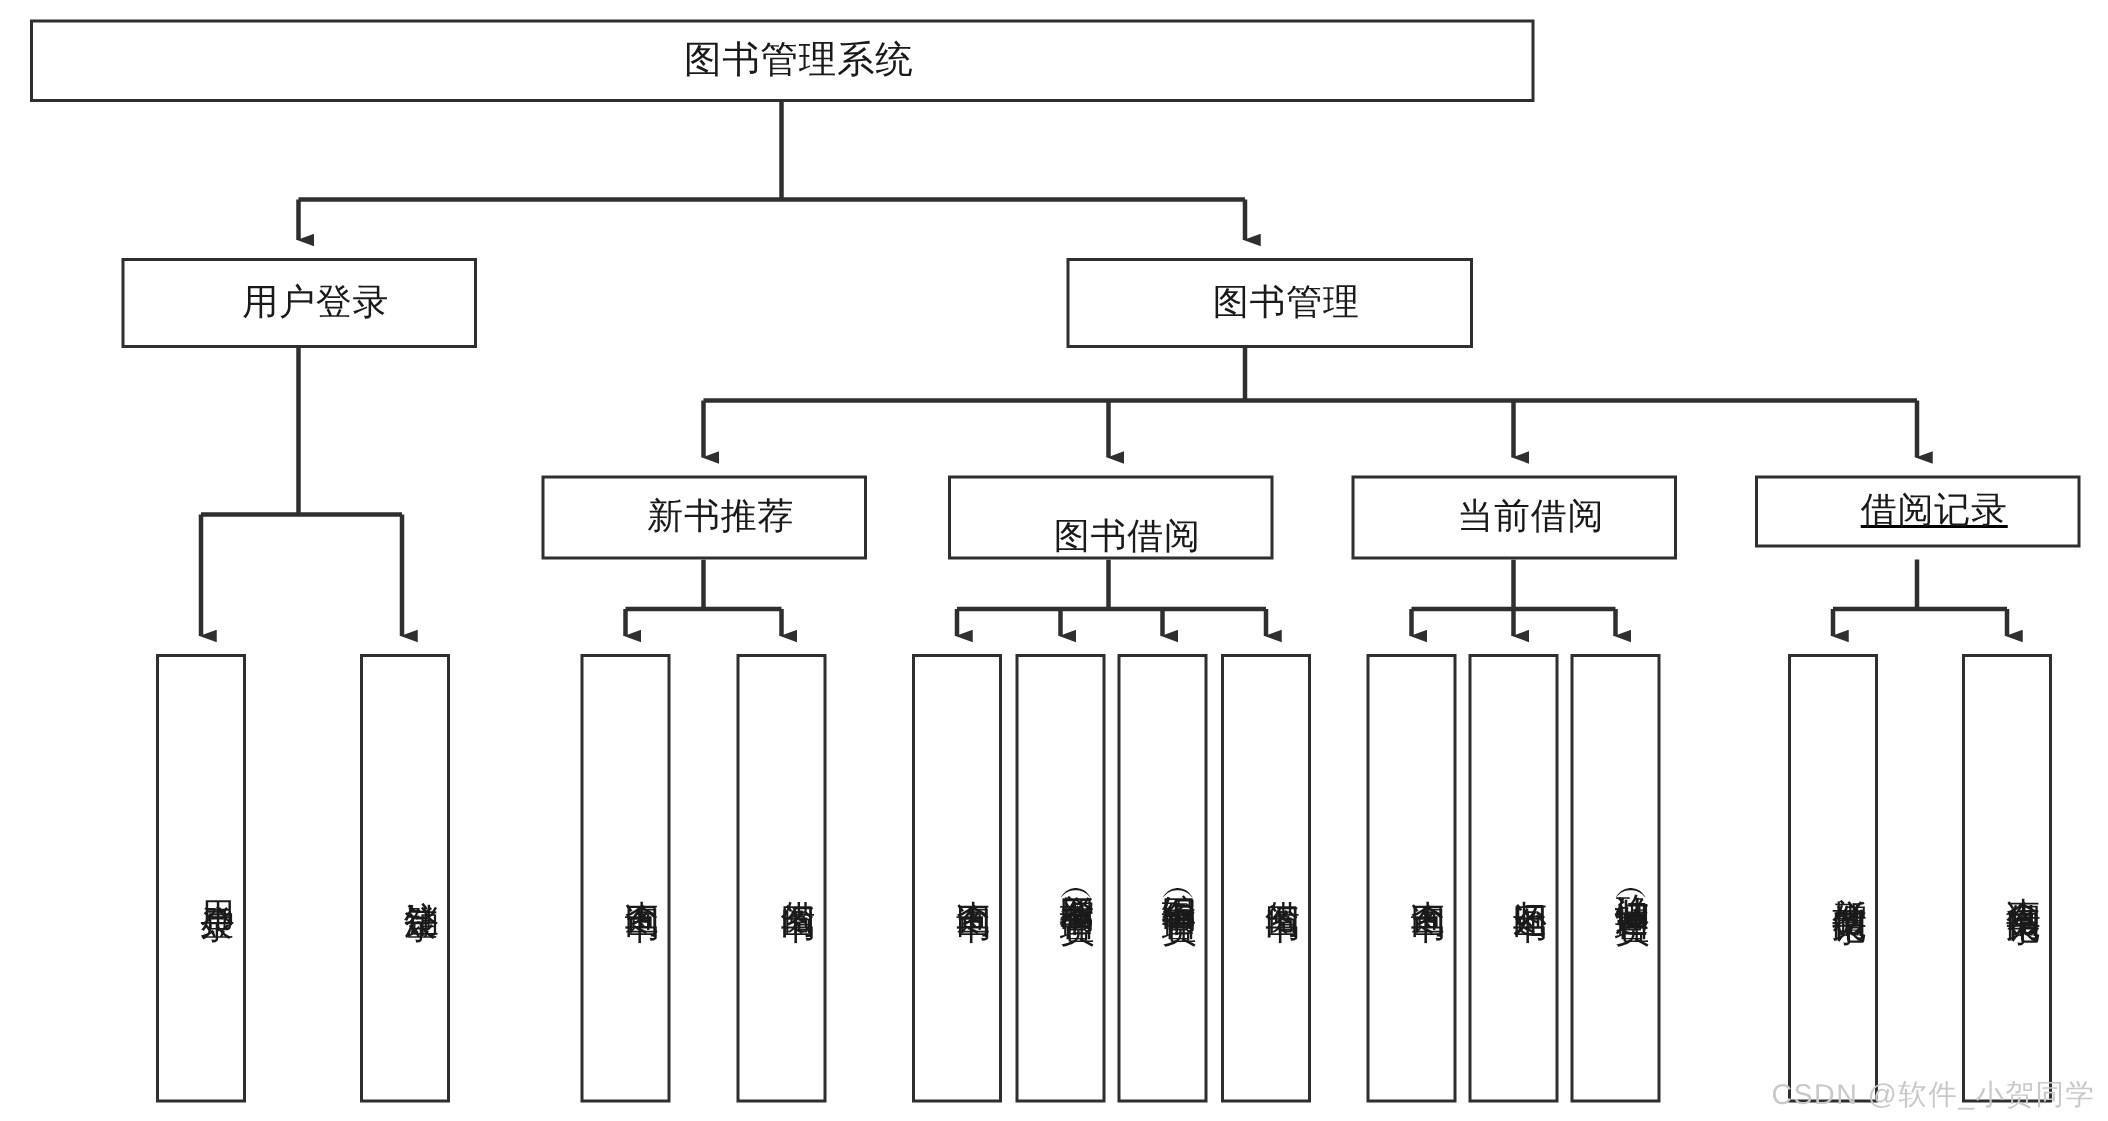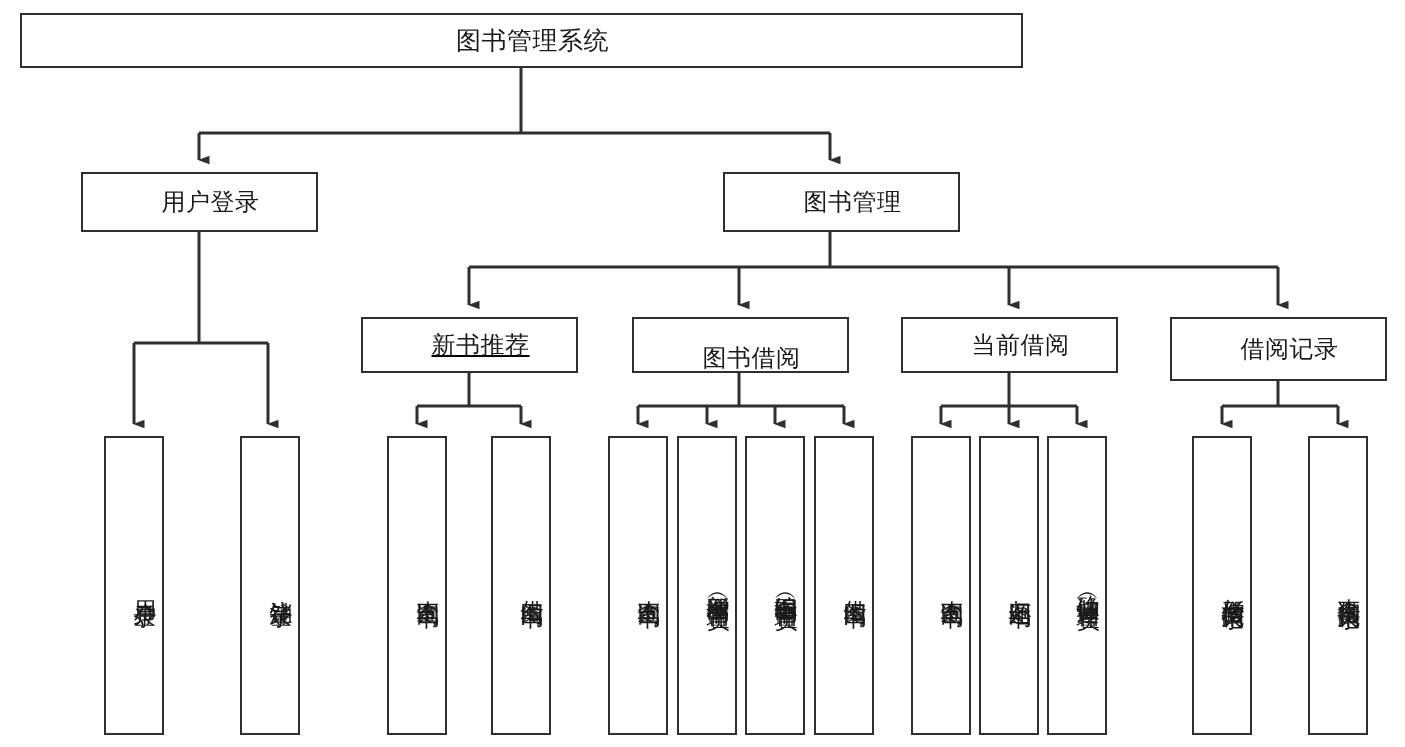--- a/index.html
+++ b/index.html
@@ -128,34 +128,34 @@
     </g>
   </svg>
 
   <div class="node horiz root" style="left:20px; top:13px; width:1003px; height:55px;">
     <span class="label">图书管理系统</span>
   </div>
 
   <div class="node horiz" style="left:81px; top:172px; width:237px; height:60px;">
     <span class="label">用户登录</span>
   </div>
-  <div class="node horiz" style="left:711px; top:172px; width:237px; height:60px;margin-left:12px;">
+  <div class="node horiz" style="left:711px; top:172px; width:271px; height:60px;">
     <span class="label">图书管理</span>
   </div>
 
-  <div class="node horiz" style="left:361px; top:317px; width:217px; height:56px;text-decoration:underline;">
+  <div class="node horiz" style="left:361px; top:317px; width:217px; height:56px;">
     <span class="label">新书推荐</span>
   </div>
   <div class="node horiz" style="left:632px; top:317px; width:217px; height:56px;align-items:flex-end;">
     <span class="label">图书借阅</span>
   </div>
   <div class="node horiz" style="left:901px; top:317px; width:217px; height:56px;align-items:center;">
     <span class="label">当前借阅</span>
   </div>
-  <div class="node horiz" style="left:1170px; top:317px; width:217px; height:64px;">
+  <div class="node horiz" style="left:1170px; top:317px; width:217px; height:48px;text-decoration:underline;">
     <span class="label">借阅记录</span>
   </div>
 
   <div class="node vert" style="left:104px; top:436px; width:60px; height:299px;">
     <span class="label">用户登录</span>
   </div>
   <div class="node vert" style="left:240px; top:436px; width:60px; height:299px;">
     <span class="label">注销登录</span>
   </div>
 
@@ -189,14 +189,15 @@
     <span class="label">确认归还（管理员）</span>
   </div>
 
   <div class="node vert" style="left:1192px; top:436px; width:60px; height:299px;">
     <span class="label">新增借阅记录</span>
   </div>
   <div class="node vert" style="left:1308px; top:436px; width:60px; height:299px;">
     <span class="label">查询借阅记录</span>
   </div>
 
+  <div class="watermark">CSDN @软件_小贺同学</div>
 
 </div>
 
 </body></html>

